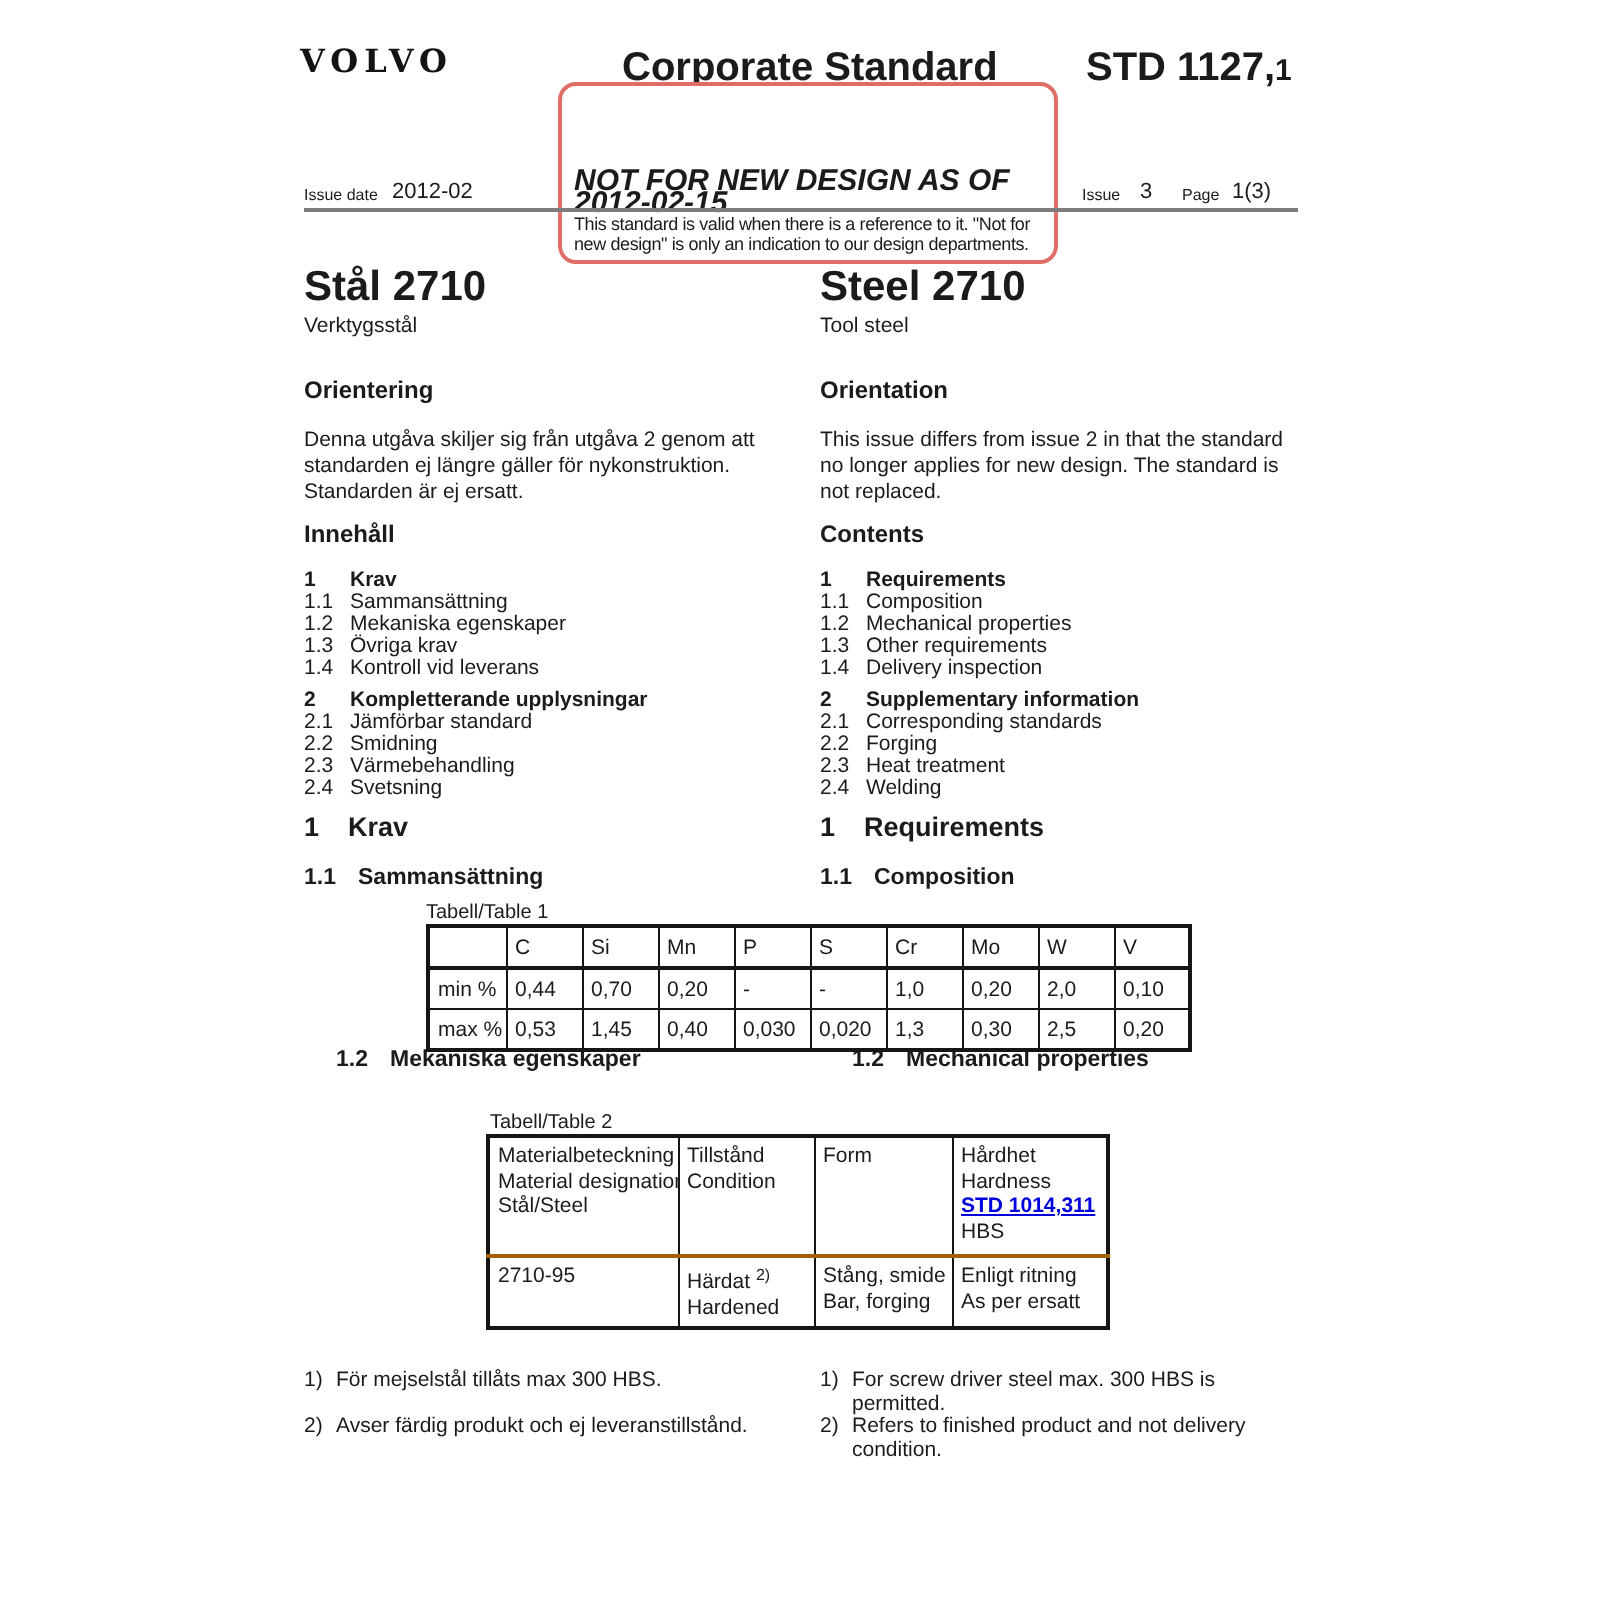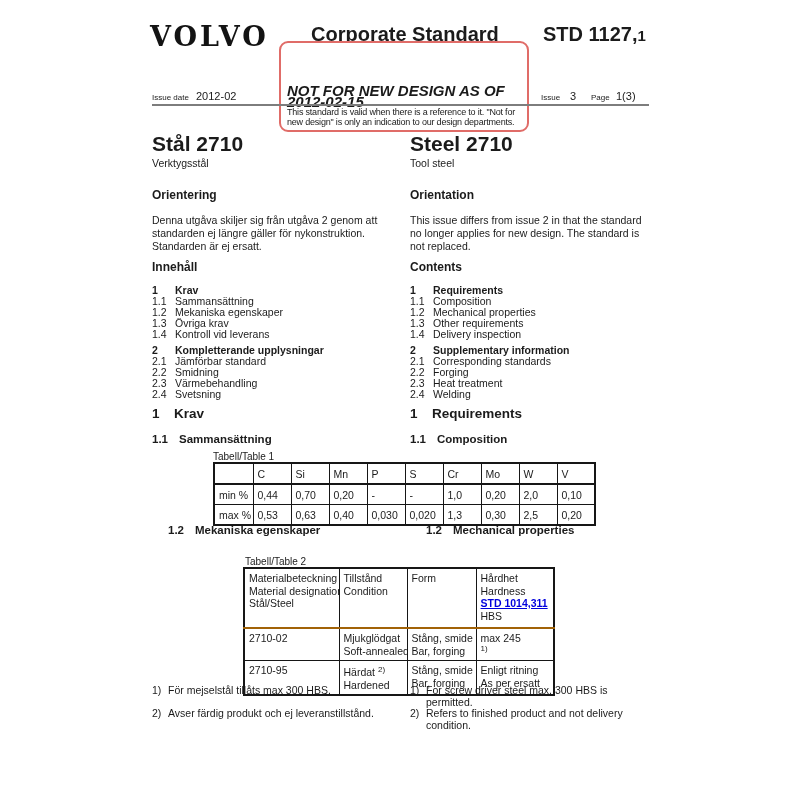--- a/index.html
+++ b/index.html
@@ -6,21 +6,21 @@
   #page {
     position:relative; width:800px; height:800px; background:#ffffff;
     font-family:"Liberation Sans", sans-serif; color:#1b1b1b; overflow:hidden;
   }
   .abs { position:absolute; }
 
   
   .logo {
     left:150px; top:21px;
     font-family:"DejaVu Serif", serif; font-weight:bold;
-    font-size:27px; letter-spacing:3px; color:#131313;
+    font-size:16px; letter-spacing:3px; color:#131313;
   }
   .doc-title {
     left:311px; top:23px; font-size:20px; font-weight:bold;
     border-bottom:2px solid #161616; padding-bottom:1px;
   }
   .std-no { left:543px; top:23px; font-size:20px; font-weight:bold; white-space:nowrap; }
   .std-no .suffix { font-size:15px; }
 
   .notice {
     left:279px; top:41px; width:250px; box-sizing:border-box;
@@ -257,21 +257,21 @@
         <td>-</td>
         <td>-</td>
         <td>1,0</td>
         <td>0,20</td>
         <td>2,0</td>
         <td>0,10</td>
       </tr>
       <tr>
         <td>max %</td>
         <td>0,53</td>
-        <td>0,63</td>
+        <td>1,45</td>
         <td>0,40</td>
         <td>0,030</td>
         <td>0,020</td>
         <td>1,3</td>
         <td>0,30</td>
         <td>2,5</td>
         <td>0,20</td>
       </tr>
     </tbody>
       </table>
@@ -302,37 +302,20 @@
         </td>
         <td>
           <div>Hårdhet</div>
           <div>Hardness</div>
           <div><a href="#" class="t2-link">STD 1014,311</a></div>
           <div>HBS</div>
         </td>
       </tr>
       <tr>
         <td>
-              <div>2710-02</div>
-            </td>
-        <td>
-          <div>Mjukglödgat</div>
-          <div>Soft-annealed</div>
-        </td>
-        <td>
-          <div>Stång, smide</div>
-          <div>Bar, forging</div>
-        </td>
-        <td>
-          <div>max 245</div>
-          <div class="subline-sup">1)</div>
-        </td>
-      </tr>
-      <tr>
-        <td>
               <div>2710-95</div>
             </td>
         <td>
           <div><span>Härdat</span>&nbsp;<span class="supnote">2)</span></div>
           <div>Hardened</div>
         </td>
         <td>
           <div>Stång, smide</div>
           <div>Bar, forging</div>
         </td>

